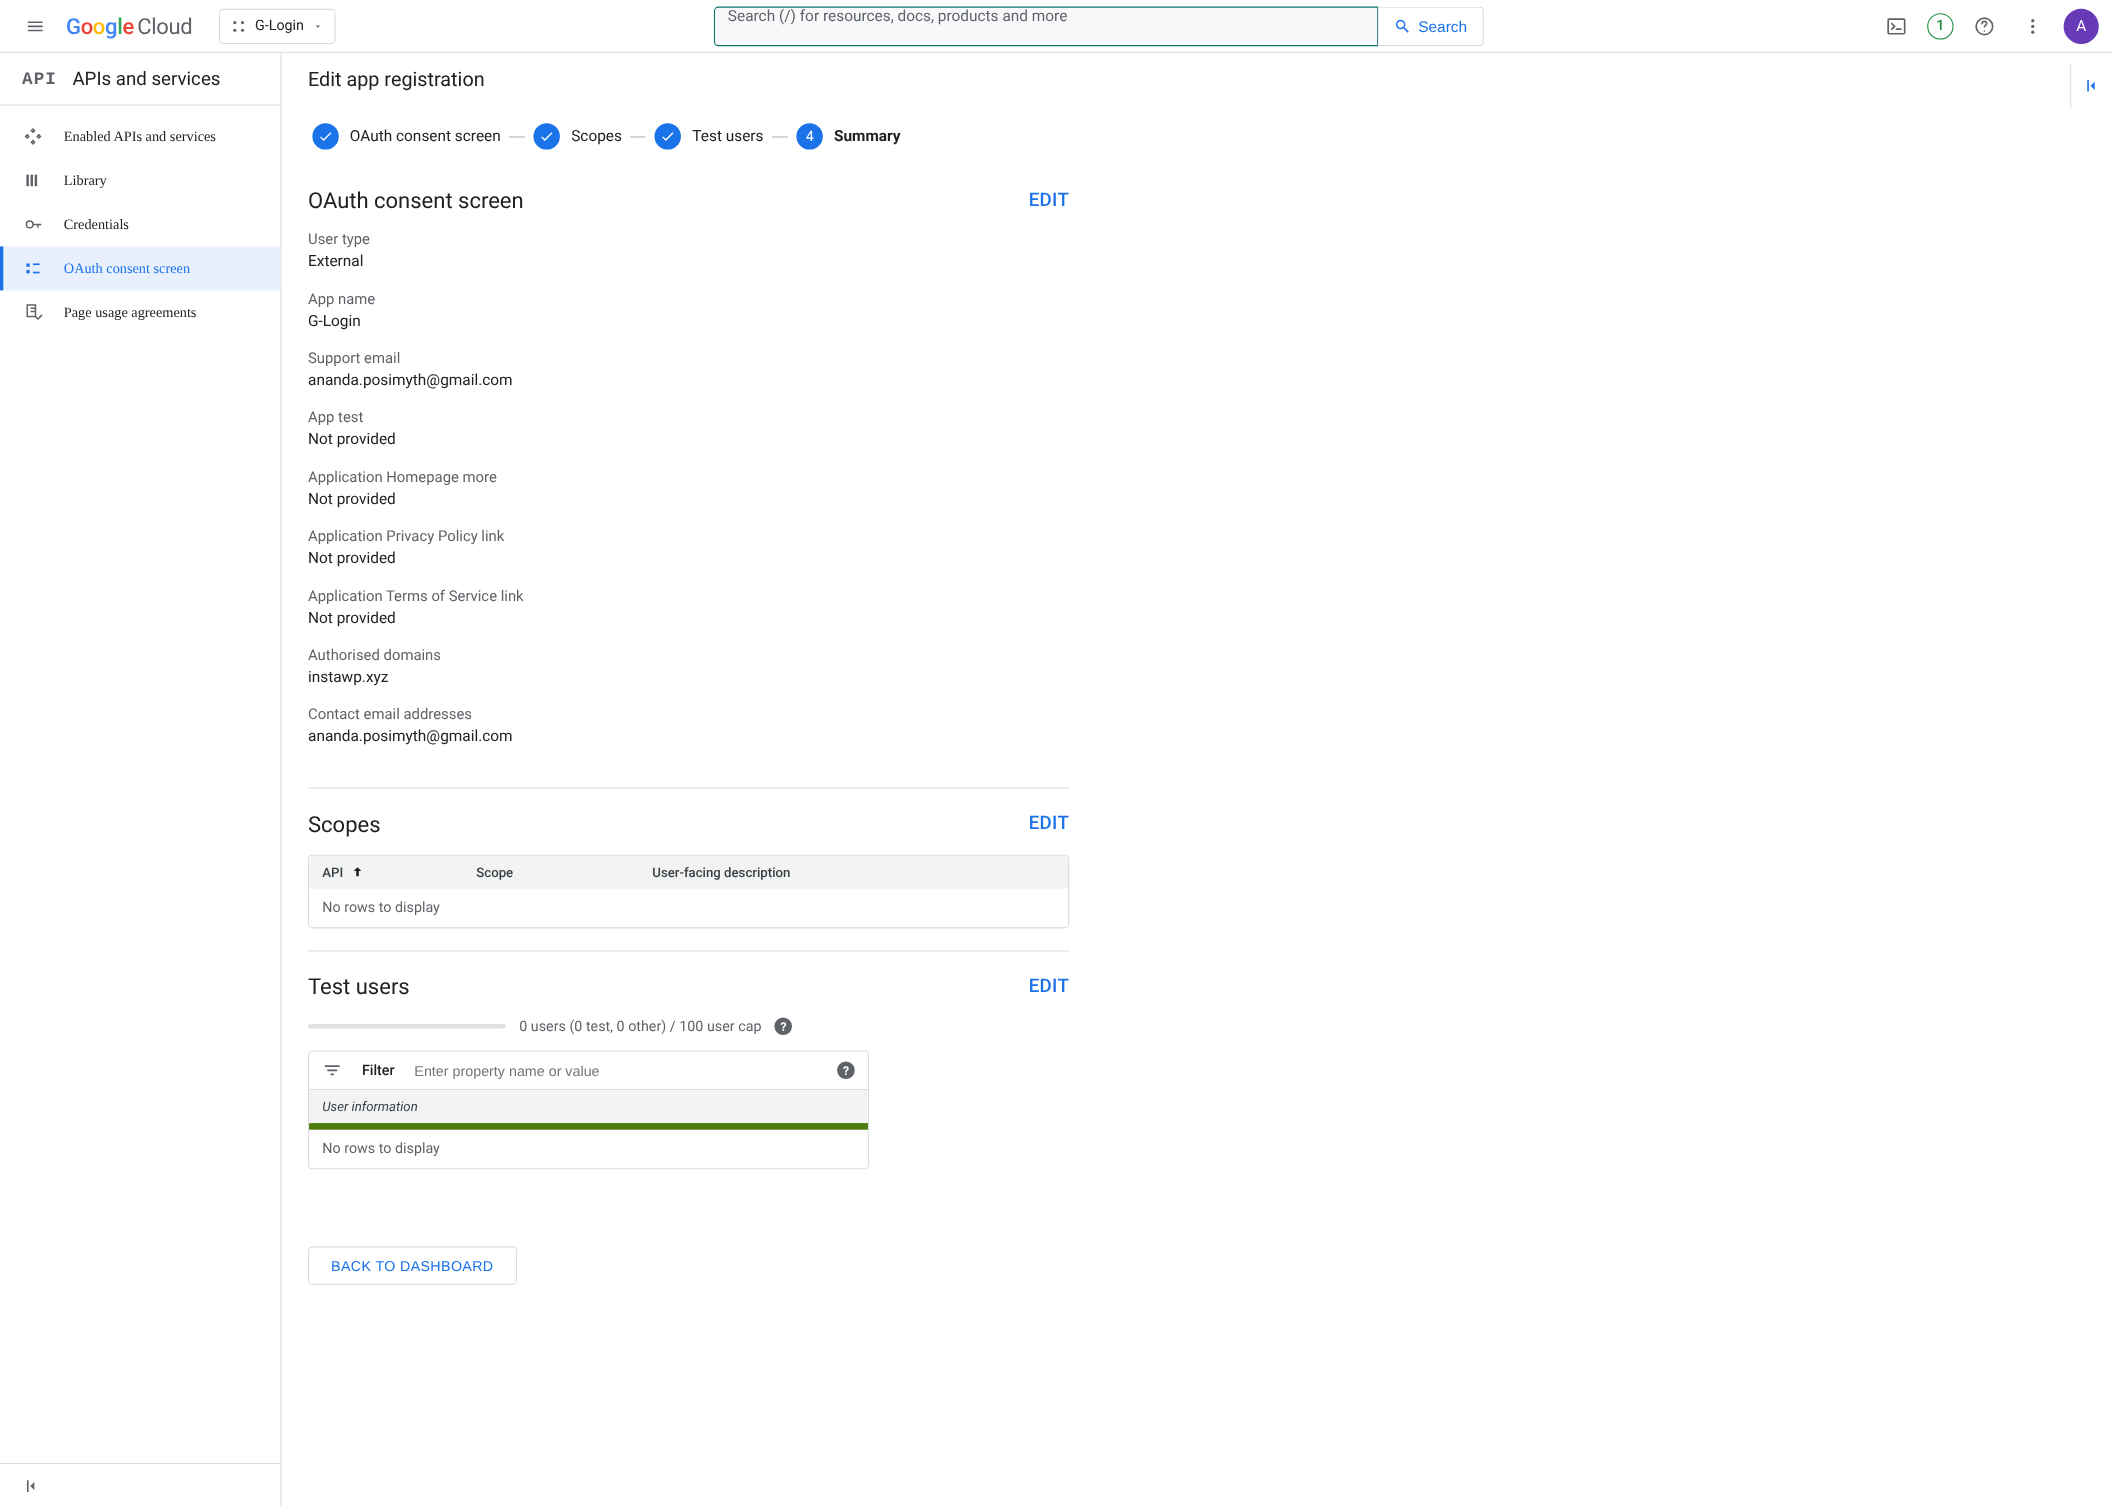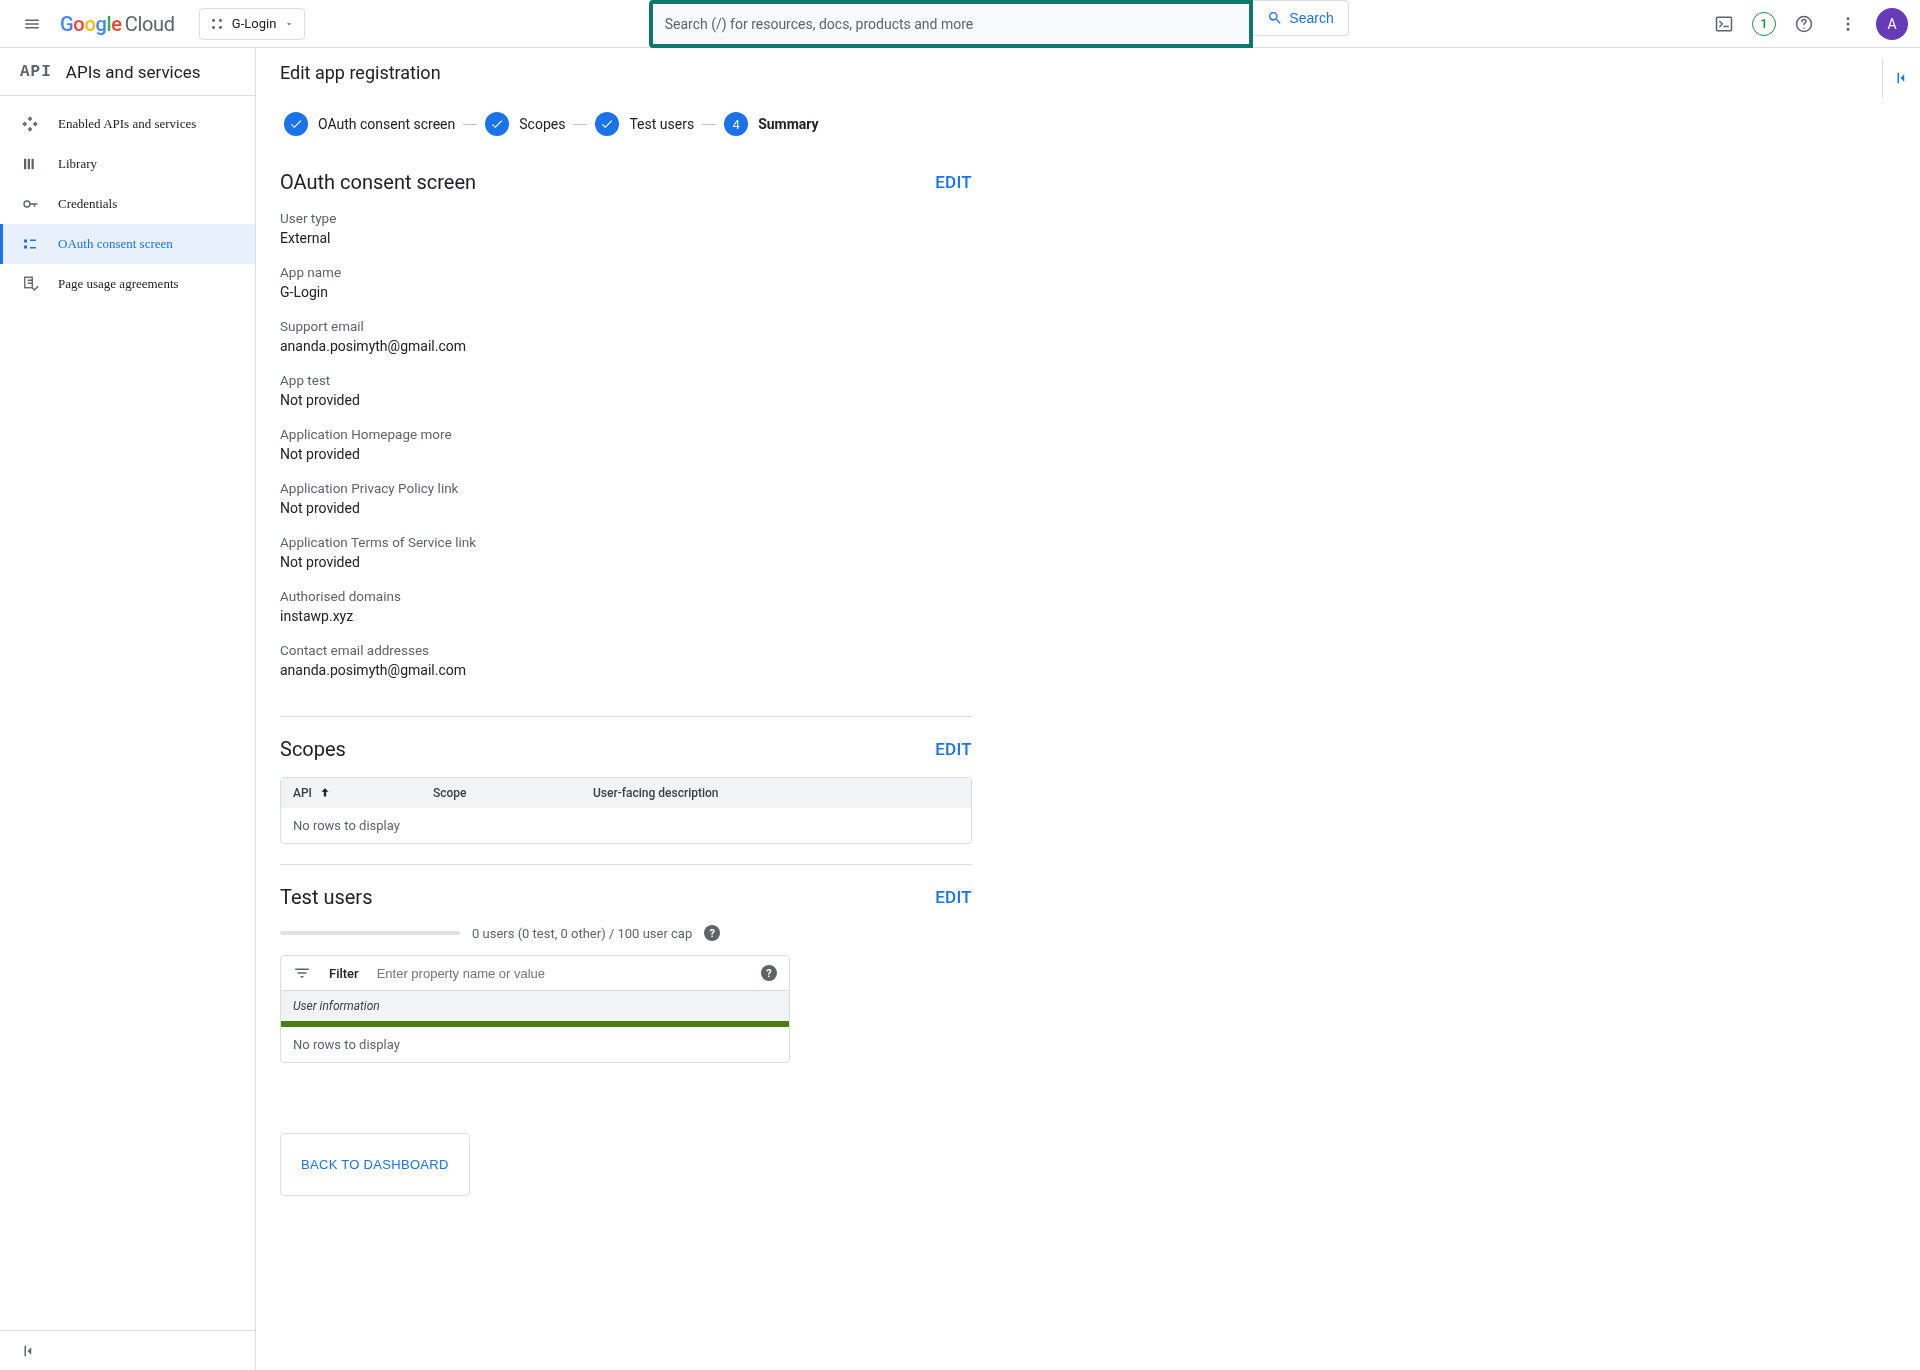--- a/index.html
+++ b/index.html
@@ -51,27 +51,26 @@
     }
     .project-dots { font-size: 13px; color: #5f6368; }
     
     .search-container {
       display: flex;
       margin: 0 auto;
       width: 700px;
     }
     .search-box {
       flex: 1;
-      height: 48px;
-      border: 4px solid #0f766e;
+      height: 36px;
+      border: 1px solid #0f766e;
       border-radius: 4px 0 0 4px;
       padding: 0 12px;
       background: #f8f9fa;
       display: flex;
-      align-items: center;
       color: #5f6368;
       font-size: 14px;
     }
     .search-btn {
       height: 36px;
       padding: 0 14px;
       border: 1px solid #dadce0;
       border-left: none;
       border-radius: 0 4px 4px 0;
       background: #fff;
@@ -325,21 +324,21 @@
       background: #f1f3f4;
       padding: 8px 12px;
       font-size: 12px;
       color: #3c4043;
       border-bottom: 6px solid #4d7c0f;
       font-style: italic;
     }
     
     .back-btn {
       margin-top: 30px;
-      padding: 23px 20px;
+      padding: 9px 20px;
       border: 1px solid #dadce0;
       border-radius: 4px;
       background: #fff;
       color: #1a73e8;
       font-size: 13px;
       font-weight: 500;
       cursor: pointer;
       letter-spacing: 0.3px;
     }
     

